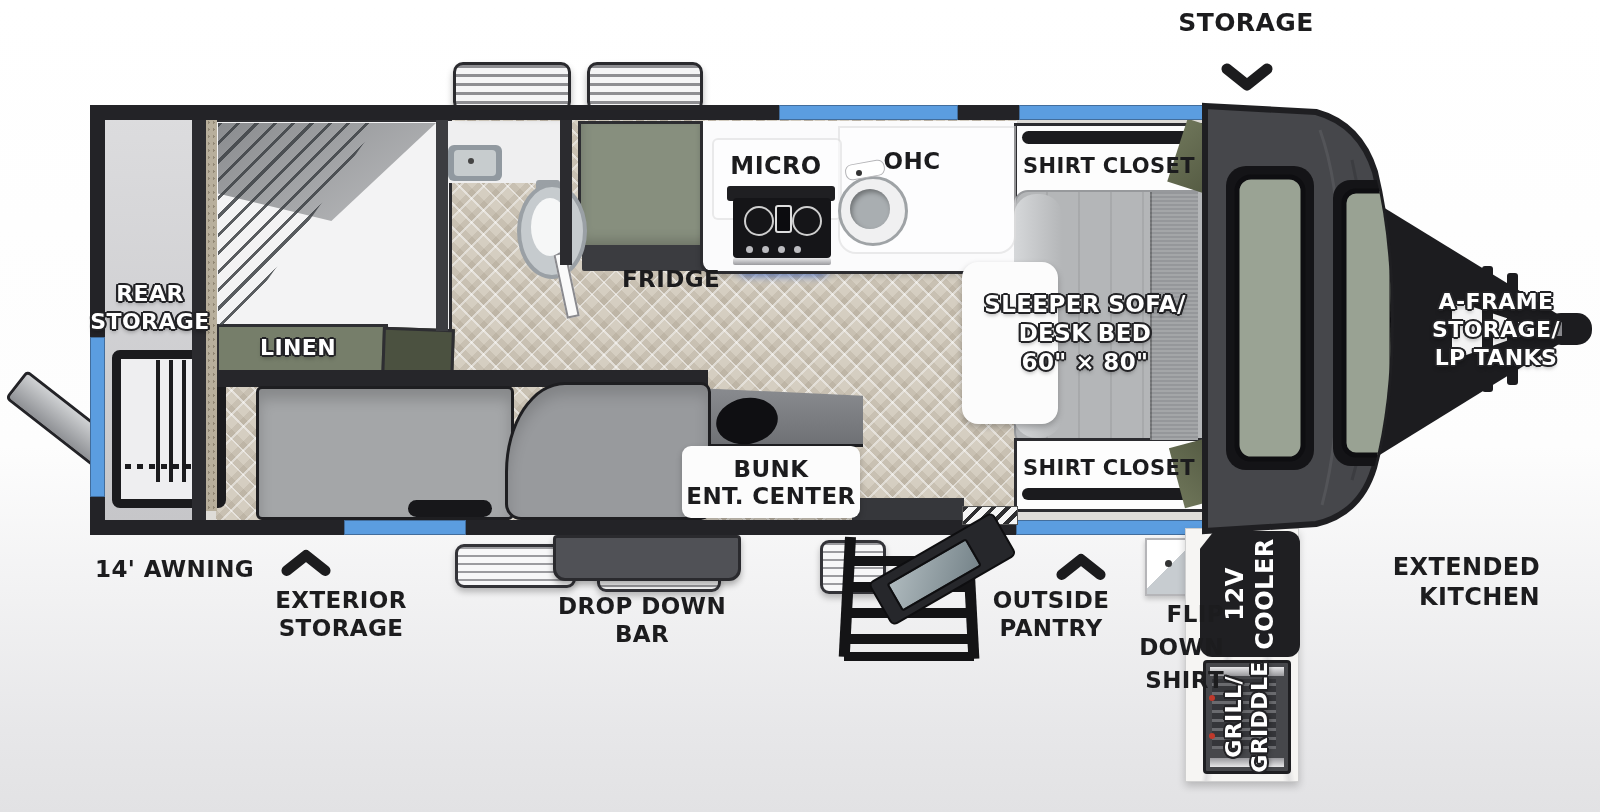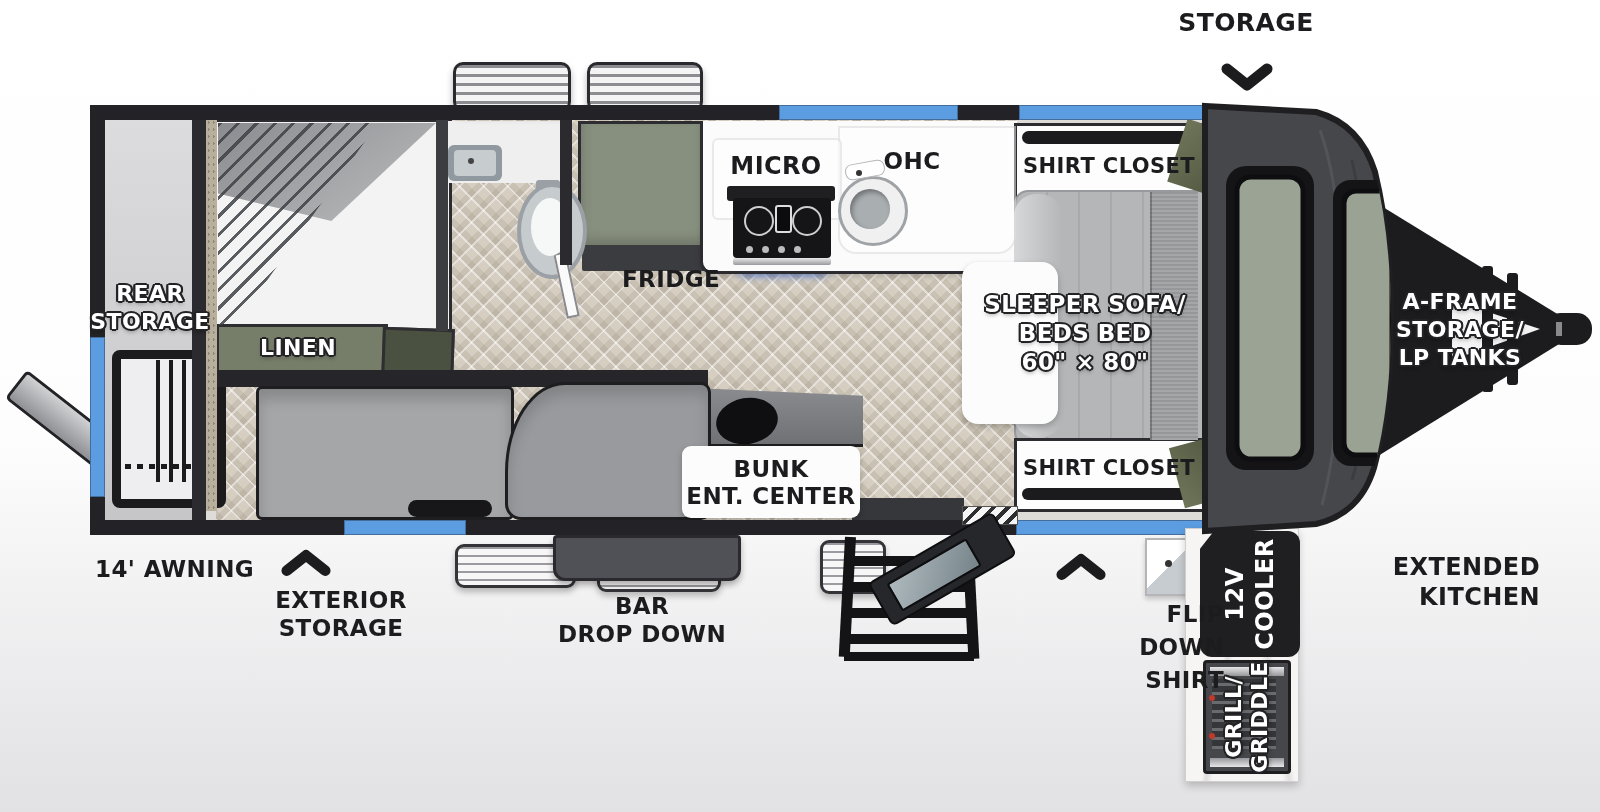--- a/index.html
+++ b/index.html
@@ -109,21 +109,21 @@
   <div class="abs" style="left:1022px;top:131px;width:178px;height:13px;background:#1b1b1e;border-radius:7px;z-index:11;"></div>
   <div class="abs" style="left:1176px;top:126px;width:58px;height:66px;background:linear-gradient(120deg,#6e7559,#4f553e);transform:rotate(18deg);z-index:12;"></div>
   <div class="lbl" style="left:1014px;top:154px;width:190px;font-size:21px;z-index:60;">SHIRT CLOSET</div>
 
   <div class="abs" style="left:1014px;top:190px;width:194px;height:252px;background:#b4b6b8;background-image:repeating-linear-gradient(90deg,rgba(0,0,0,0) 0 30px,rgba(0,0,0,.07) 30px 32px);border-radius:14px 0 0 14px;border:2px solid #97999c;z-index:10;"></div>
   <div class="abs" style="left:1014px;top:194px;width:48px;height:244px;background:linear-gradient(90deg,#d6d8da,#b4b6b8);border-radius:22px;z-index:11;"></div>
   <div class="abs" style="left:1150px;top:192px;width:46px;height:248px;background:#95979a;background-image:repeating-linear-gradient(0deg,rgba(255,255,255,.14) 0 2px,rgba(0,0,0,0) 2px 4px);border-left:2px solid rgba(0,0,0,.25);z-index:11;"></div>
   <div class="abs" style="left:962px;top:262px;width:96px;height:162px;background:#fcfcfc;border-radius:16px;box-shadow:0 3px 6px rgba(0,0,0,.25);z-index:13;"></div>
   <div class="lbl-w" style="left:955px;top:290px;width:260px;line-height:29px;">
     <div>SLEEPER SOFA/</div>
-    <div>BEDS BED</div>
+    <div>DESK BED</div>
     <div>60" × 80"</div>
   </div>
 
   <div class="abs" style="left:1014px;top:438px;width:196px;height:68px;background:#fdfdfd;border:3px solid #2c2c30;z-index:10;"></div>
   <div class="abs" style="left:1022px;top:488px;width:178px;height:12px;background:#1b1b1e;border-radius:6px;z-index:11;"></div>
   <div class="abs" style="left:1176px;top:440px;width:56px;height:62px;background:linear-gradient(60deg,#6e7559,#4f553e);transform:rotate(-15deg);z-index:12;"></div>
   <div class="lbl" style="left:1014px;top:456px;width:190px;font-size:21px;z-index:60;">SHIRT CLOSET</div>
 
   <div class="abs" style="left:206px;top:370px;width:502px;height:17px;background:#26262a;z-index:10;"></div>
   <div class="abs" style="left:256px;top:386px;width:252px;height:128px;background:#a4a6a8;border:3px solid #1e1e21;border-radius:6px;box-shadow:inset 0 10px 14px rgba(0,0,0,.18);z-index:10;"></div>
@@ -169,27 +169,31 @@
   </svg>
   <div class="lbl" style="left:216px;top:586px;width:250px;line-height:28px;">
     <div>EXTERIOR</div>
     <div>STORAGE</div>
   </div>
 
   <div class="bagdoor" style="left:455px;top:544px;width:115px;height:38px;"></div>
   <div class="abs" style="left:553px;top:535px;width:182px;height:40px;background:#505156;border:3px solid #2a2a2e;border-radius:4px 4px 12px 12px;box-shadow:0 4px 6px rgba(0,0,0,.3);z-index:39;"></div>
   <div class="bagdoor" style="left:597px;top:566px;width:118px;height:20px;z-index:38;"></div>
   <div class="lbl" style="left:517px;top:592px;width:250px;line-height:28px;">
+    <div>DROP DOWN</div>
     <div>BAR</div>
-    <div>DROP DOWN</div>
   </div>
 
   <svg class="chev" style="left:1056px;top:552px;" width="50" height="30" viewBox="0 0 52 30">
     <polyline points="6,23 26,7 46,23" fill="none" stroke="#1c1c1e" stroke-width="11" stroke-linecap="round" stroke-linejoin="round"></polyline>
   </svg>
+  <div class="lbl" style="left:926px;top:586px;width:250px;line-height:28px;">
+    <div>OUTSIDE</div>
+    <div>PANTRY</div>
+  </div>
 
   <div class="abs" style="left:1145px;top:538px;width:48px;height:54px;background:linear-gradient(135deg,#ffffff 48%,#c7ccd0 48%);border:2px solid #b5b5b8;box-shadow:0 3px 5px rgba(0,0,0,.2);z-index:39;">
     <div class="abs" style="left:18px;top:20px;width:7px;height:7px;background:#333;border-radius:50%;"></div>
   </div>
   <div class="lbl" style="left:1072px;top:598px;width:152px;line-height:33px;text-align:right;">
     <div>FLIP</div>
     <div>DOWN</div>
     <div>SHIRT</div>
   </div>
 
@@ -233,19 +237,19 @@
     <path d="M1205 106 L1316 112 Q1360 124 1375 172 Q1391 238 1391 320 Q1391 404 1374 468 Q1360 514 1316 524 L1205 531 Z" fill="#46474b" stroke="#1f1f22" stroke-width="6"></path>
     <g clip-path="url(#capClip)">
       <path d="M1320 130 Q1345 200 1338 320 Q1342 430 1322 505" fill="none" stroke="#56575b" stroke-width="3" opacity=".8"></path>
       <path d="M1352 160 Q1372 250 1366 330 Q1370 420 1352 480" fill="none" stroke="#3a3b3f" stroke-width="3" opacity=".8"></path>
       <rect x="1226" y="166" width="88" height="304" rx="20" fill="#141417"></rect>
       <rect x="1237" y="177" width="66" height="282" rx="14" fill="#9aa394" stroke="#0e0e11" stroke-width="5"></rect>
       <rect x="1333" y="180" width="70" height="286" rx="18" fill="#141417"></rect>
       <rect x="1344" y="191" width="48" height="264" rx="12" fill="#99a293" stroke="#0e0e11" stroke-width="5"></rect>
     </g>
   </svg>
-  <div class="lbl-w" style="left:1390px;top:288px;width:140px;font-size:22px;line-height:28px;z-index:62;">
+  <div class="lbl-w" style="left:1390px;top:288px;width:140px;font-size:22px;line-height:28px;z-index:62;padding-left:36px;">
     <div>A-FRAME</div>
     <div>STORAGE/</div>
     <div>LP TANKS</div>
   </div>
 
 </div>
 
 </body></html>

